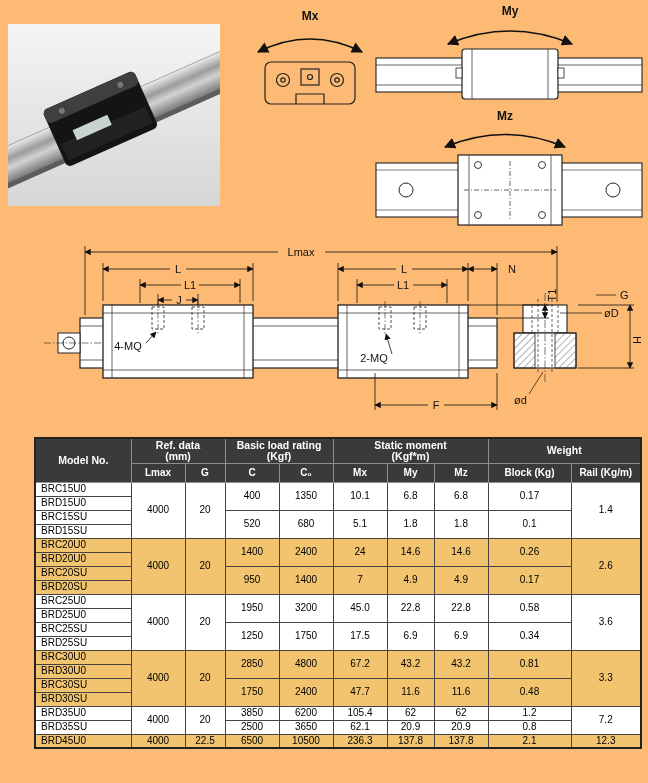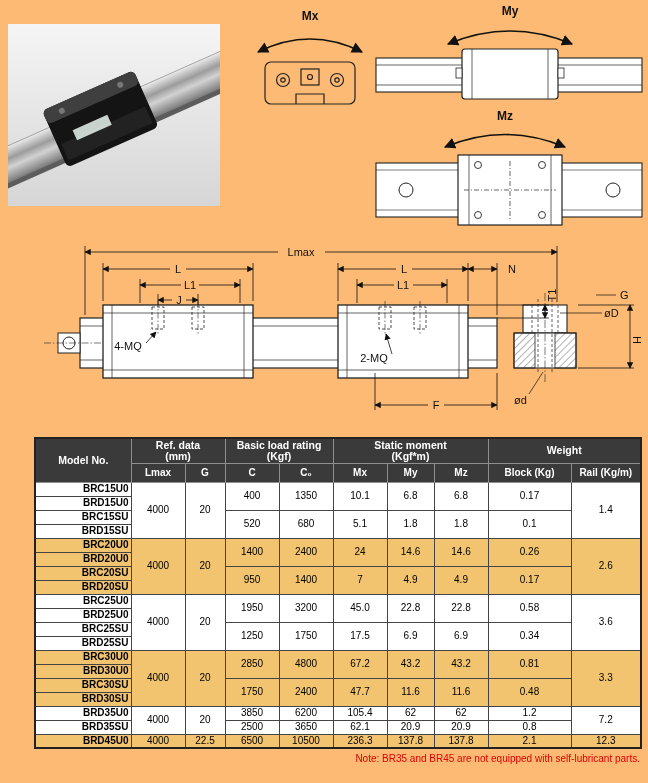--- a/index.html
+++ b/index.html
@@ -10,21 +10,21 @@
   svg text.big { font-size:12px; font-weight:bold; }
   svg text.dim { font-size:11px; }
 
   .table-wrap { position:absolute; left:34px; top:437px; width:606px; }
   table { border-collapse:collapse; table-layout:fixed; width:606px; border:2px solid #222; }
   thead th { background:#3a3a3a; color:#fff; border:1px solid #8f8f8f; text-align:center; font-weight:bold; vertical-align:middle; }
   thead tr.grp th { font-size:10.5px; line-height:11px; height:25px;margin-top:8px; }
   thead tr.cols th { font-size:10px; height:19px; }
   thead th.model-h { font-size:12px; }
   tbody td { border:1px solid #444; background:#fff; color:#000; text-align:center; font-size:10px; height:14px; line-height:12px; padding:0 2px; }
-  tbody td.model { text-align:right; padding-left:5px; font-weight:bold; }
+  tbody td.model { text-align:left; padding-left:5px; font-weight:normal; }
   tbody tr.hl td { background:#f2c46f; }
   .note { position:absolute; left:0; top:753px; width:640px; text-align:right; color:#dd0000; font-size:10px; }
 </style>
 </head>
 <body>
 
 <div class="page">
 
   <svg class="abs" style="left:8px;top:24px" width="212" height="182">
     <defs>
@@ -421,15 +421,14 @@
             <td>236.3</td>
             <td>137.8</td>
             <td>137.8</td>
             <td>2.1</td>
             <td>12.3</td>
           </tr>
         </tbody>
     </table>
   </div>
 
-  <div class="note">Note: BR35 and BR45 are not equipped with self-lubricant parts.</div>
 
 </div>
 
 </body></html>

